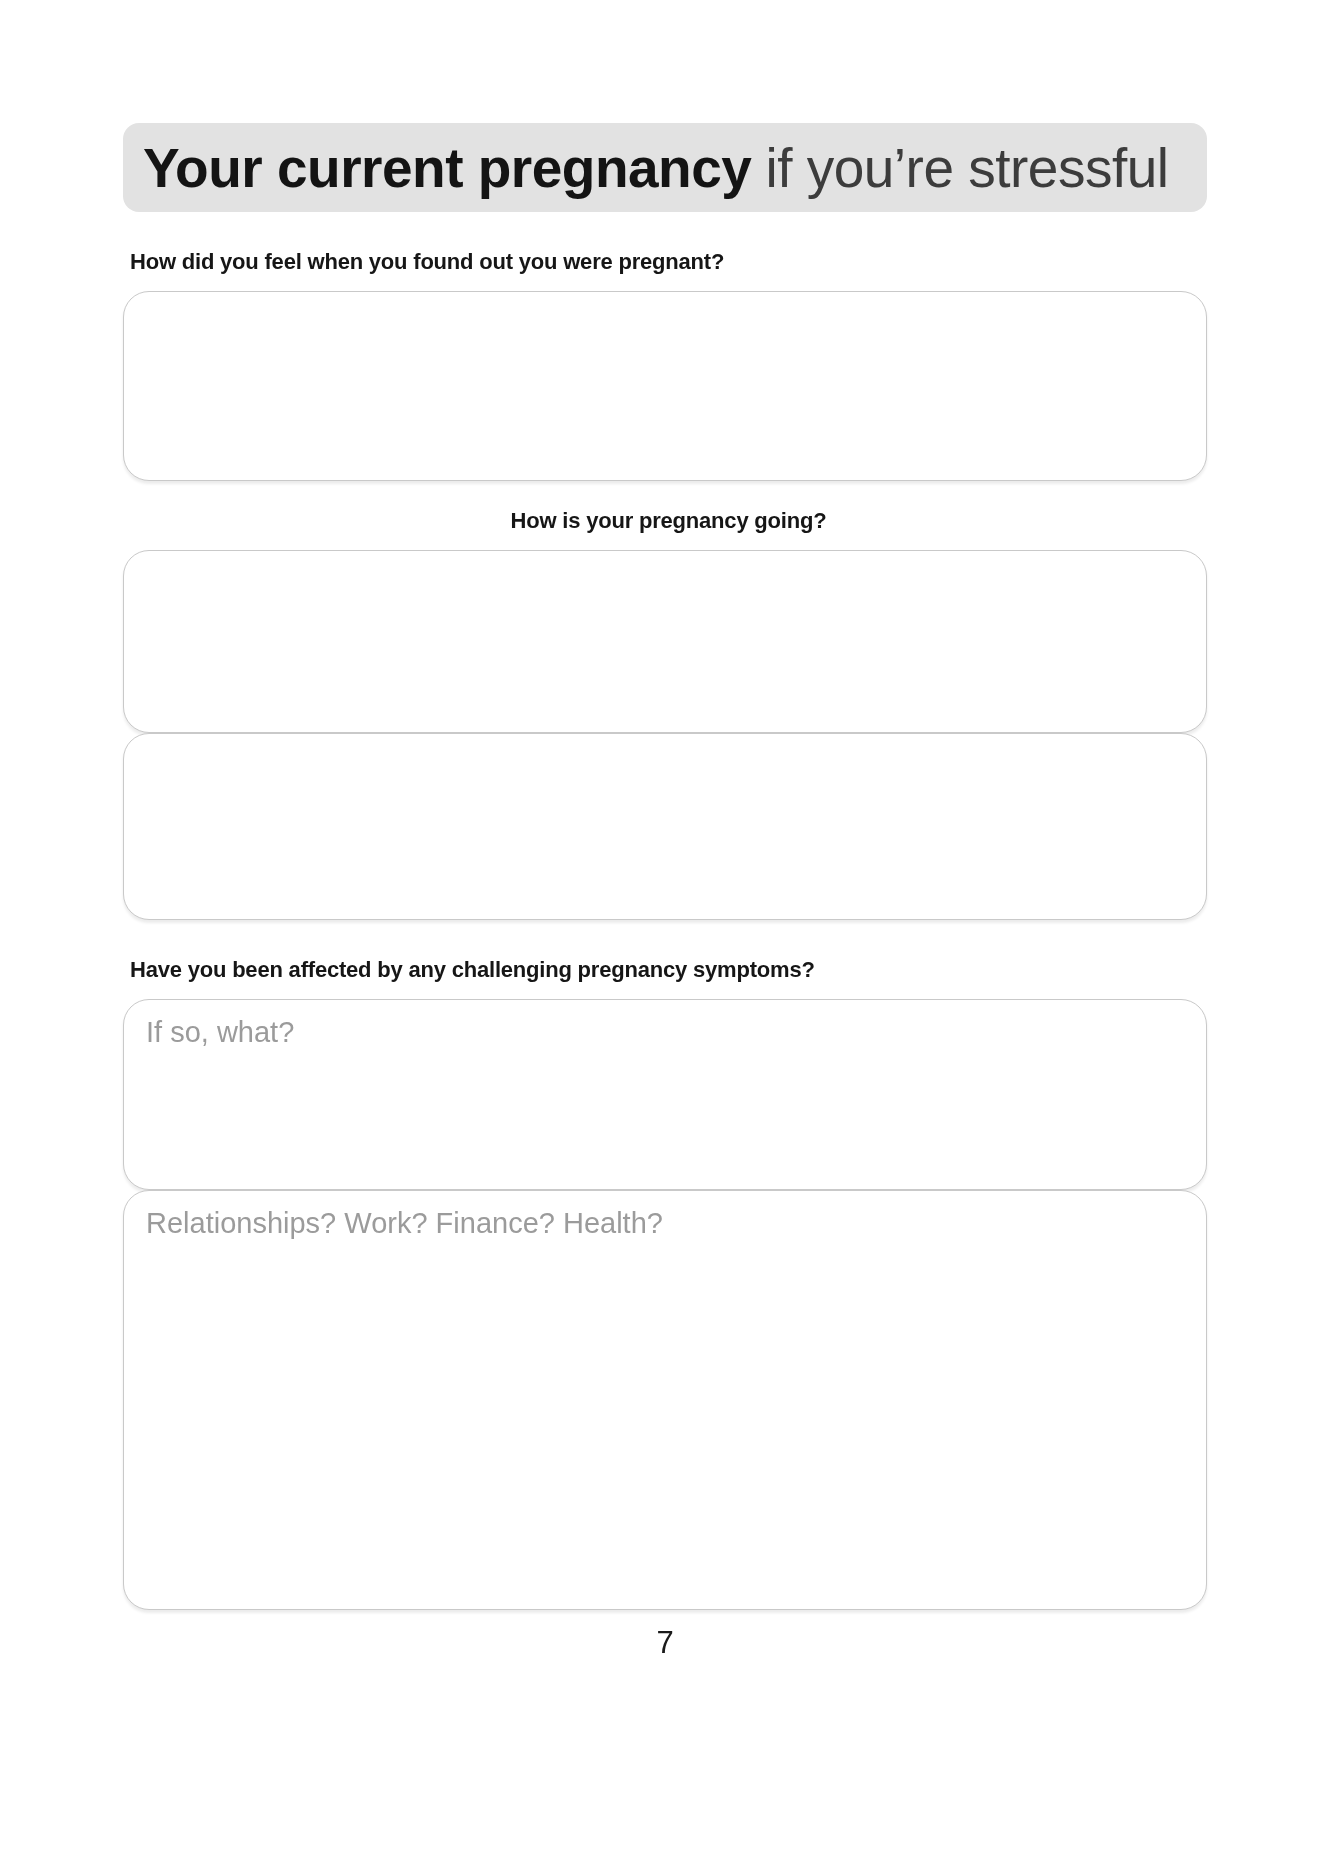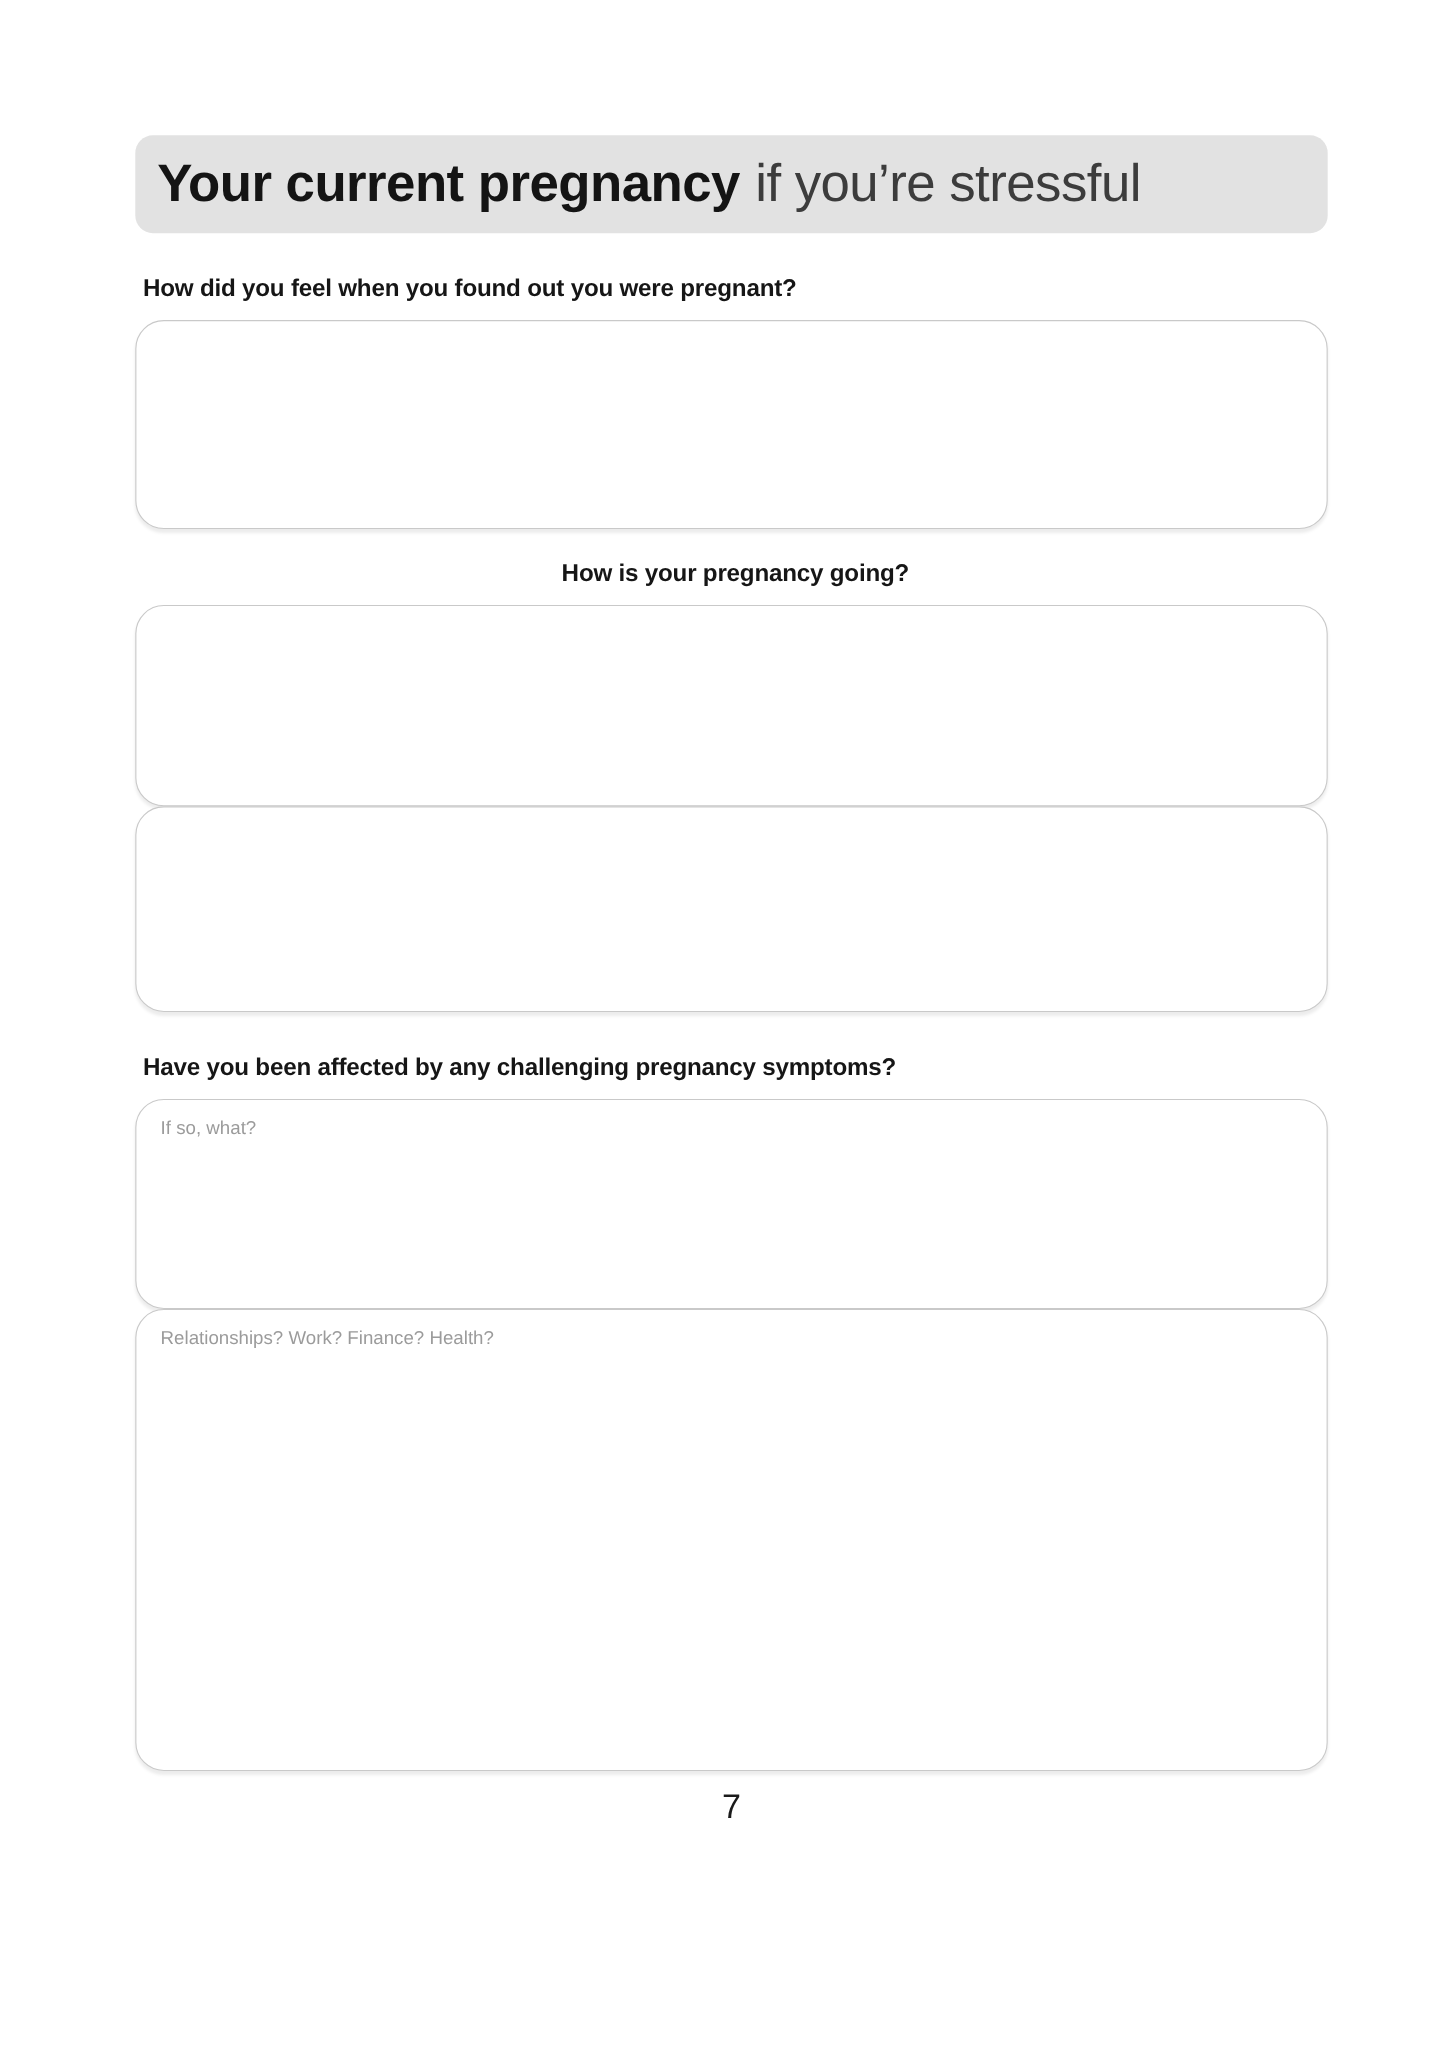--- a/index.html
+++ b/index.html
@@ -17,21 +17,21 @@
     width: 1084px;
   }
   .header-bar {
     margin-top: 123px;
     height: 89px;
     background: #e2e2e2;
     border-radius: 16px;
     display: flex;
     align-items: center;
     padding: 0 20px;
-    font-size: 48px;
+    font-size: 55px;
     letter-spacing: -0.5px;
     white-space: nowrap;
   }
   .title-main {
     font-weight: 700;
     color: #141414;
   }
   .title-qualifier {
     font-weight: 400;
     color: #3c3c3c;
@@ -49,21 +49,21 @@
   .answer-box {
     display: block;
     width: 100%;
     background: #ffffff;
     border: 1.5px solid #c9c9c9;
     border-radius: 26px;
     box-shadow: 0 3px 3px rgba(0,0,0,0.08);
     resize: none;
     outline: none;
     font-family: inherit;
-    font-size: 17px;
+    font-size: 29px;
     color: #7f1d1d;
     padding: 16px 22px;
   }
   .answer-box::placeholder { color: #9b9b9b; opacity: 1; }
   .h-a { height: 190px; }
   .h-b { height: 183px; }
   .h-c { height: 187px; }
   .h-d { height: 191px; }
   .h-e { height: 420px; }
   .page-number {

